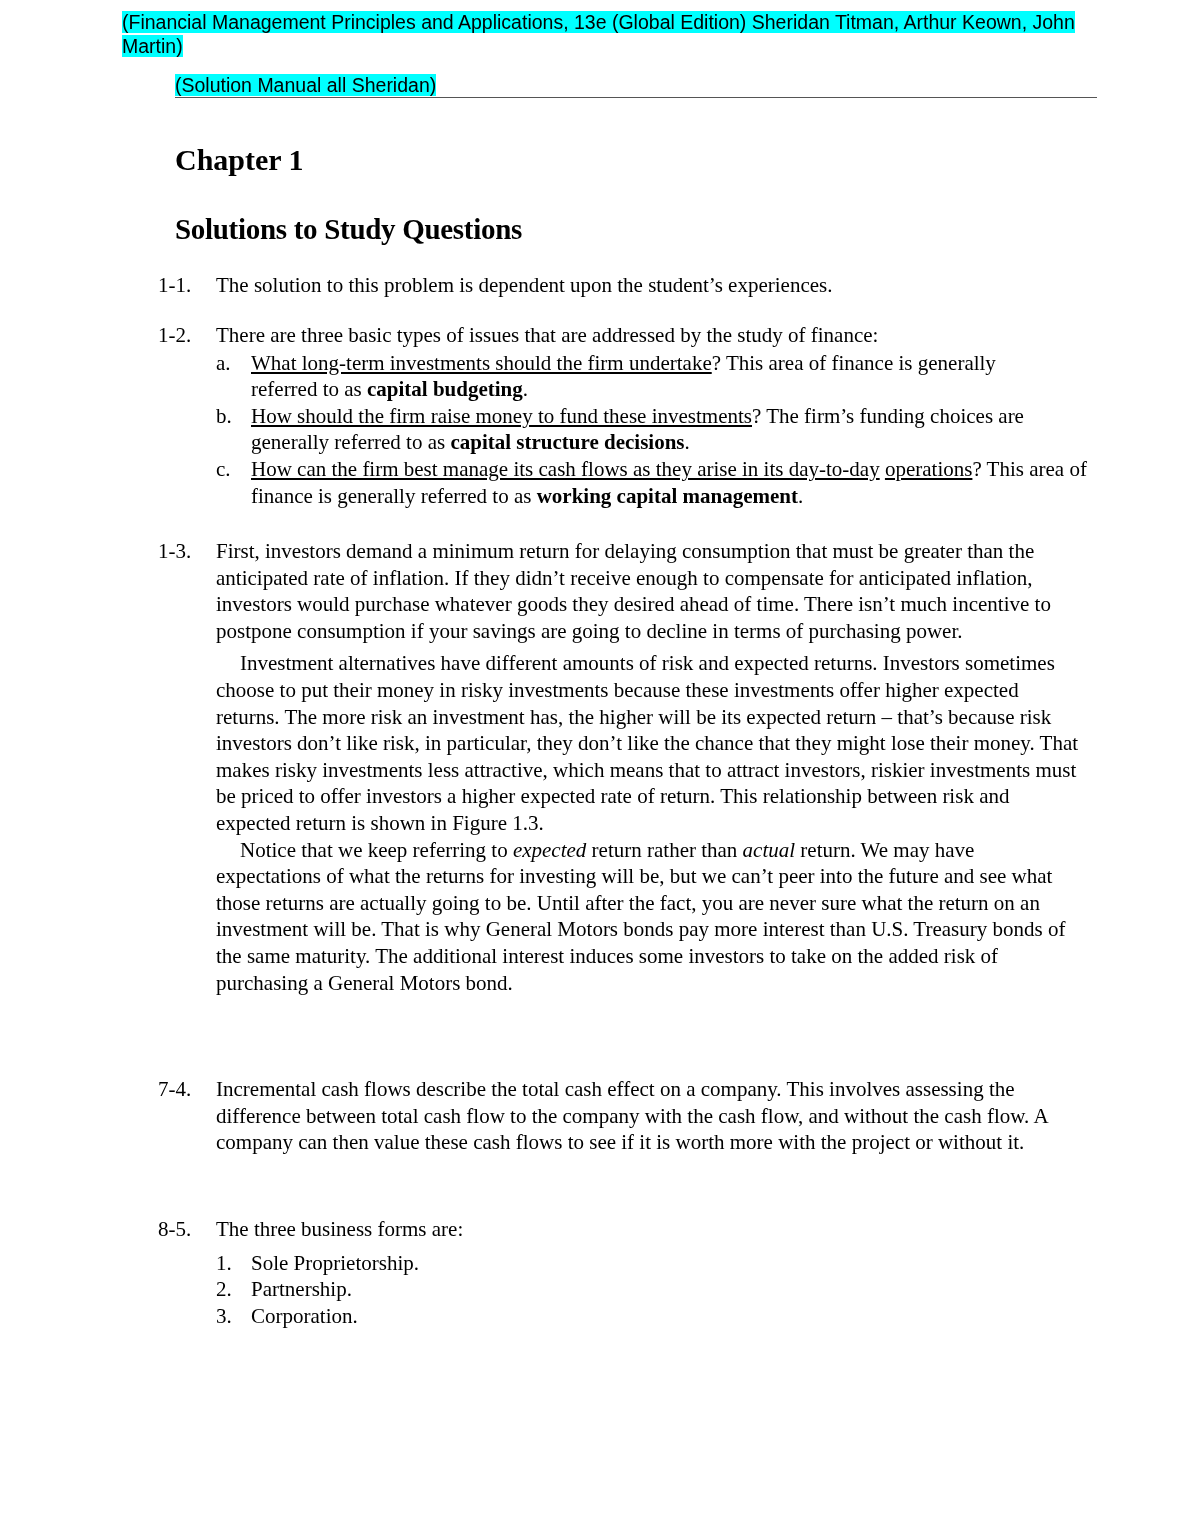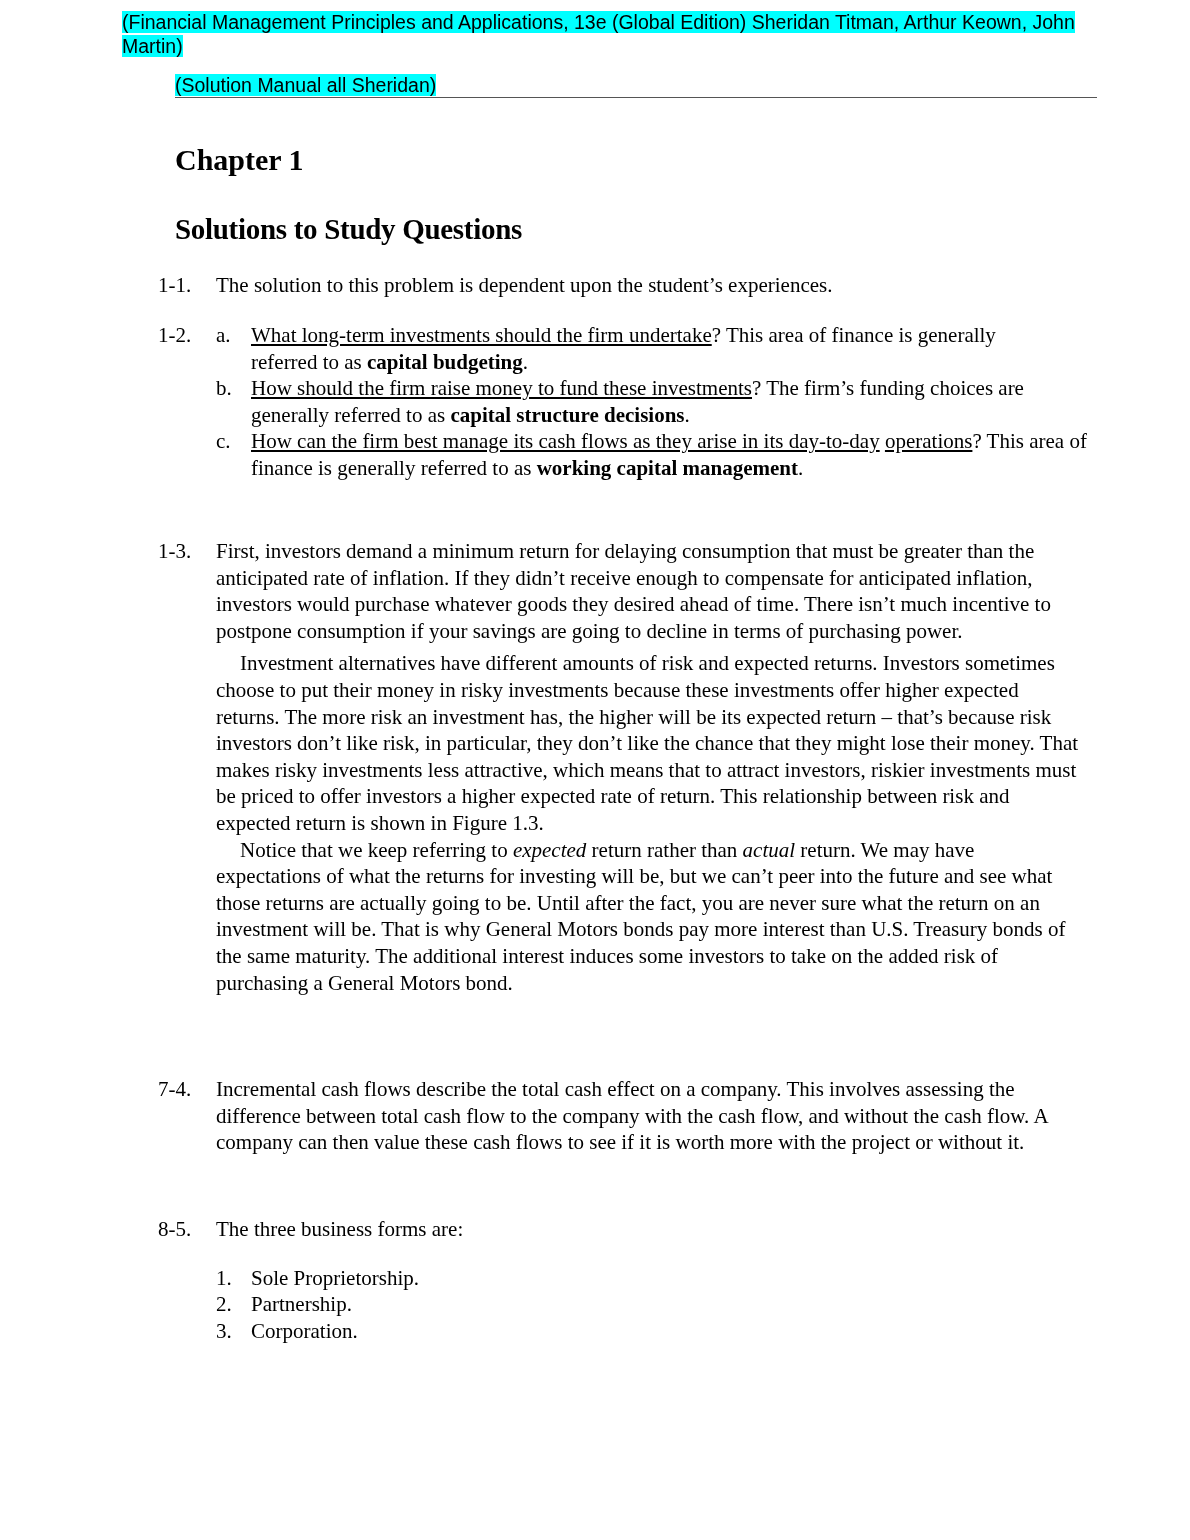--- a/index.html
+++ b/index.html
@@ -36,20 +36,21 @@
 <div class="q serif" style="top:272px;">
   <span class="num">1-1.</span>
   <div class="body">
       <p>The solution to this problem is dependent upon the student’s experiences.</p>
     </div>
 </div>
 
 <div class="q serif" style="top:322px;">
   <span class="num">1-2.</span>
   <div class="body">
+    <p style="margin-bottom:1px;">There are three basic types of issues that are addressed by the study of finance:</p>
     <div class="sub" style="width:770px;">
       <span class="lbl">a.</span>
       <span class="u">What long-term investments should the firm undertake</span><span>?</span><span> This area of finance is generally referred to as </span><b>capital budgeting</b><span>.</span>
     </div>
     <div class="sub" style="width:790px;">
       <span class="lbl">b.</span>
       <span class="u">How should the firm raise money to fund these investments</span><span>?</span><span> The firm’s funding choices are generally referred to as </span><b>capital structure decisions</b><span>.</span>
     </div>
     <div class="sub" style="width:860px;">
       <span class="lbl">c.</span>
@@ -70,18 +71,18 @@
 <div class="q serif" style="top:1076px;">
   <span class="num">7-4.</span>
   <div class="body" style="width:850px;">
       <p>Incremental cash flows describe the total cash effect on a company. This involves assessing the difference between total cash flow to the company with the cash flow, and without the cash flow. A company can then value these cash flows to see if it is worth more with the project or without it.</p>
     </div>
 </div>
 
 <div class="q serif" style="top:1216px;">
   <span class="num">8-5.</span>
   <div class="body">
-    <p style="margin-bottom:22px;">The three business forms are:</p>
+    <p style="margin-bottom:7px;">The three business forms are:</p>
     <div class="sub"><span class="lbl">1.</span><span>Sole Proprietorship.</span></div>
     <div class="sub"><span class="lbl">2.</span><span>Partnership.</span></div>
     <div class="sub"><span class="lbl">3.</span><span>Corporation.</span></div>
   </div>
 </div>
 
 </body></html>

